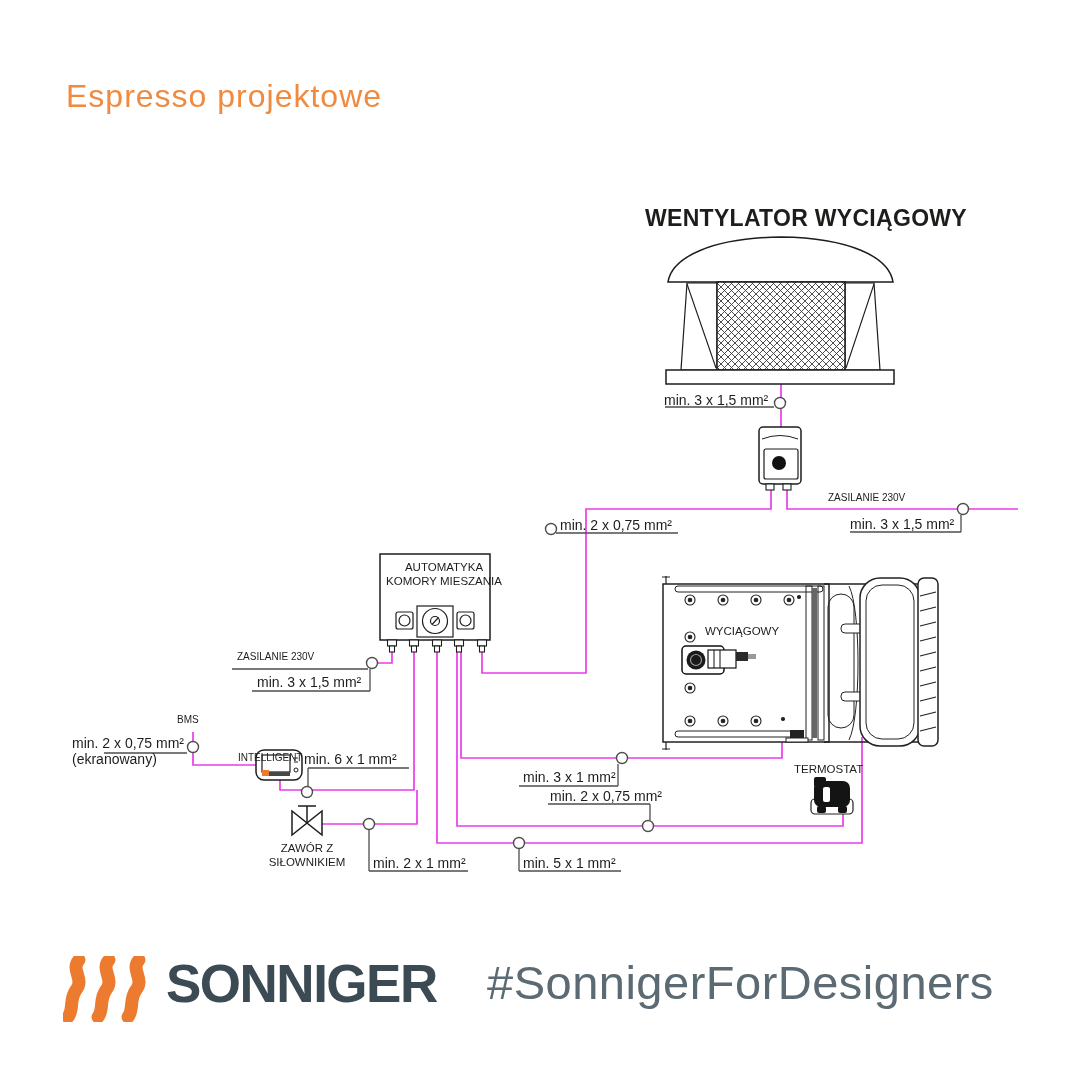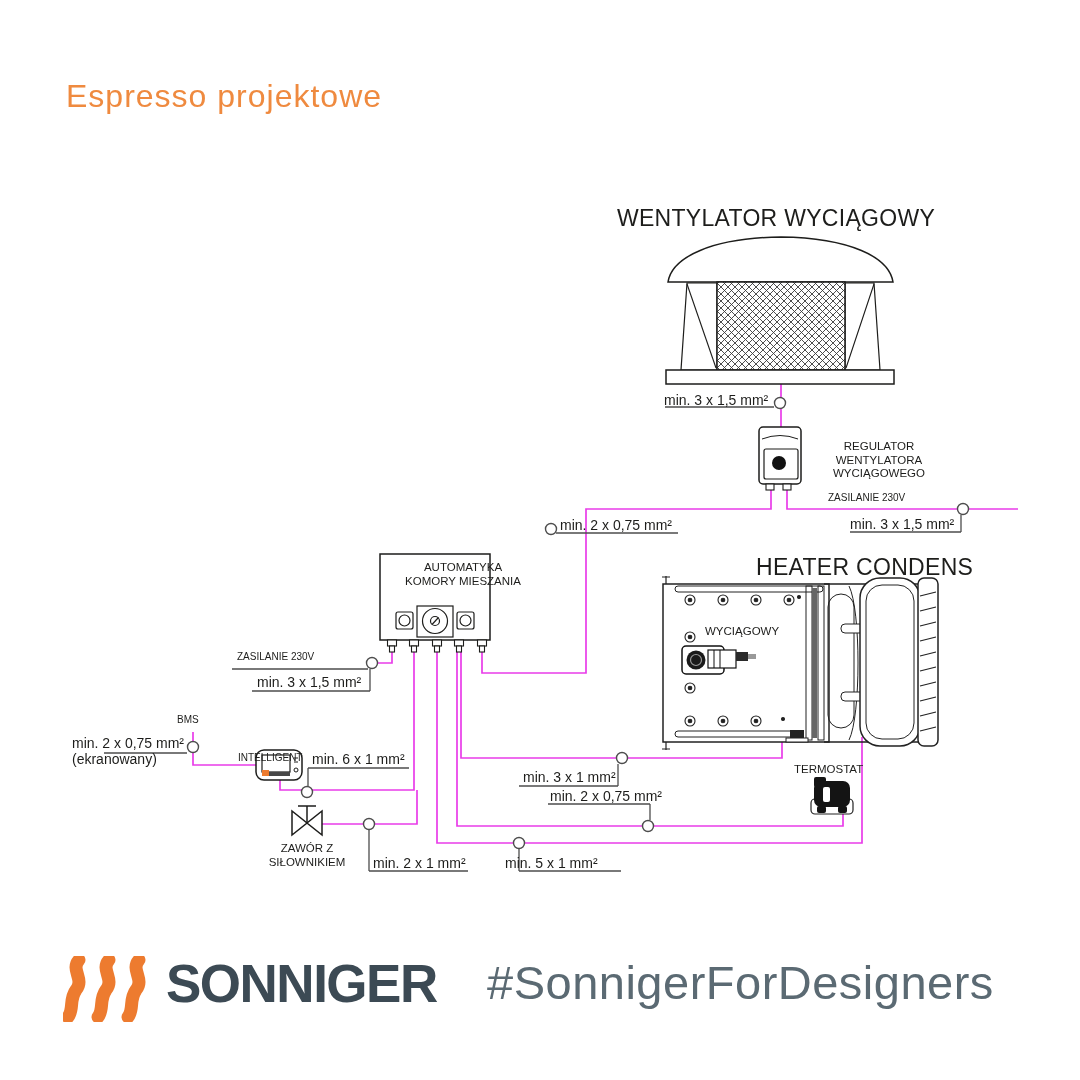--- a/index.html
+++ b/index.html
@@ -192,63 +192,58 @@
       <circle cx="372" cy="663" r="5.5"></circle>
       <circle cx="193" cy="747" r="5.5"></circle>
       <circle cx="307" cy="792" r="5.5"></circle>
       <circle cx="369" cy="824" r="5.5"></circle>
       <circle cx="519" cy="843" r="5.5"></circle>
       <circle cx="622" cy="758" r="5.5"></circle>
       <circle cx="648" cy="826" r="5.5"></circle>
     </g>
   </svg>
 
-  <div class="lbl big" style="left:596px;top:205px;width:360px;text-align:center;">WENTYLATOR WYCIĄGOWY</div>
+  <div class="lbl big" style="left:626px;top:205px;width:360px;text-align:center;font-weight:bold;">WENTYLATOR WYCIĄGOWY</div>
   <div class="lbl cable" style="left:664px;top:392px;">min. 3 x 1,5 mm²</div>
 
-  <div class="lbl comp ctr" style="left:803px;top:440px;width:152px;">
-    <div>REGULATOR WENTYLATORA</div>
-    <div>WYCIĄGOWEGO</div>
-  </div>
 
   <div class="lbl pwr" style="left:828px;top:492px;">ZASILANIE 230V</div>
   <div class="lbl cable" style="left:850px;top:516px;">min. 3 x 1,5 mm²</div>
 
   <div class="lbl cable" style="left:560px;top:517px;">min. 2 x 0,75 mm²</div>
 
-  <div class="lbl comp ctr" style="left:380px;top:561px;width:128px;padding-left:19px;">
+  <div class="lbl comp ctr" style="left:380px;top:561px;width:128px;">
     <div>AUTOMATYKA</div>
     <div>KOMORY MIESZANIA</div>
   </div>
 
   <div class="lbl pwr" style="left:237px;top:651px;">ZASILANIE 230V</div>
   <div class="lbl cable" style="left:257px;top:674px;">min. 3 x 1,5 mm²</div>
 
   <div class="lbl pwr" style="left:177px;top:714px;">BMS</div>
   <div class="lbl cable" style="left:72px;top:735px;">min. 2 x 0,75 mm²</div>
   <div class="lbl cable" style="left:72px;top:751px;">(ekranowany)</div>
 
   <div class="lbl pwr" style="left:238px;top:752px;">INTELLIGENT</div>
-  <div class="lbl cable" style="left:312px;top:751px;">min. 6 x 1 mm²</div>
-
-  <div class="lbl big" style="left:756px;top:554px;">HEATER CONDENS</div>
+  <div class="lbl cable" style="left:304px;top:751px;">min. 6 x 1 mm²</div>
+
   <div class="lbl comp" style="left:705px;top:625px;">WYCIĄGOWY</div>
 
   <div class="lbl cable" style="left:523px;top:769px;">min. 3 x 1 mm²</div>
   <div class="lbl cable" style="left:550px;top:788px;">min. 2 x 0,75 mm²</div>
 
   <div class="lbl comp" style="left:794px;top:763px;">TERMOSTAT</div>
 
   <div class="lbl comp ctr" style="left:268px;top:842px;width:78px;">
     <div>ZAWÓR Z</div>
     <div>SIŁOWNIKIEM</div>
   </div>
 
   <div class="lbl cable" style="left:373px;top:855px;">min. 2 x 1 mm²</div>
-  <div class="lbl cable" style="left:505px;top:855px;">min. 5 x 1 mm²</div>
+  <div class="lbl cable" style="left:523px;top:855px;">min. 5 x 1 mm²</div>
 
   <svg width="100" height="66" viewBox="0 0 100 66" style="position:absolute;left:63px;top:956px;">
     <g stroke="#ed7b2f" stroke-width="13" stroke-linecap="round" fill="none">
       <path d="M16,4 C7,14 22,23 13,34 C6,43 11,54 5,61"></path>
       <path d="M46,4 C37,14 52,23 43,34 C36,43 41,54 35,61"></path>
       <path d="M76,4 C67,14 82,23 73,34 C66,43 71,54 65,61"></path>
     </g>
   </svg>
   <div id="footer-hashtag">#SonnigerForDesigners</div>
   <div id="footer-brand">SONNIGER</div>

